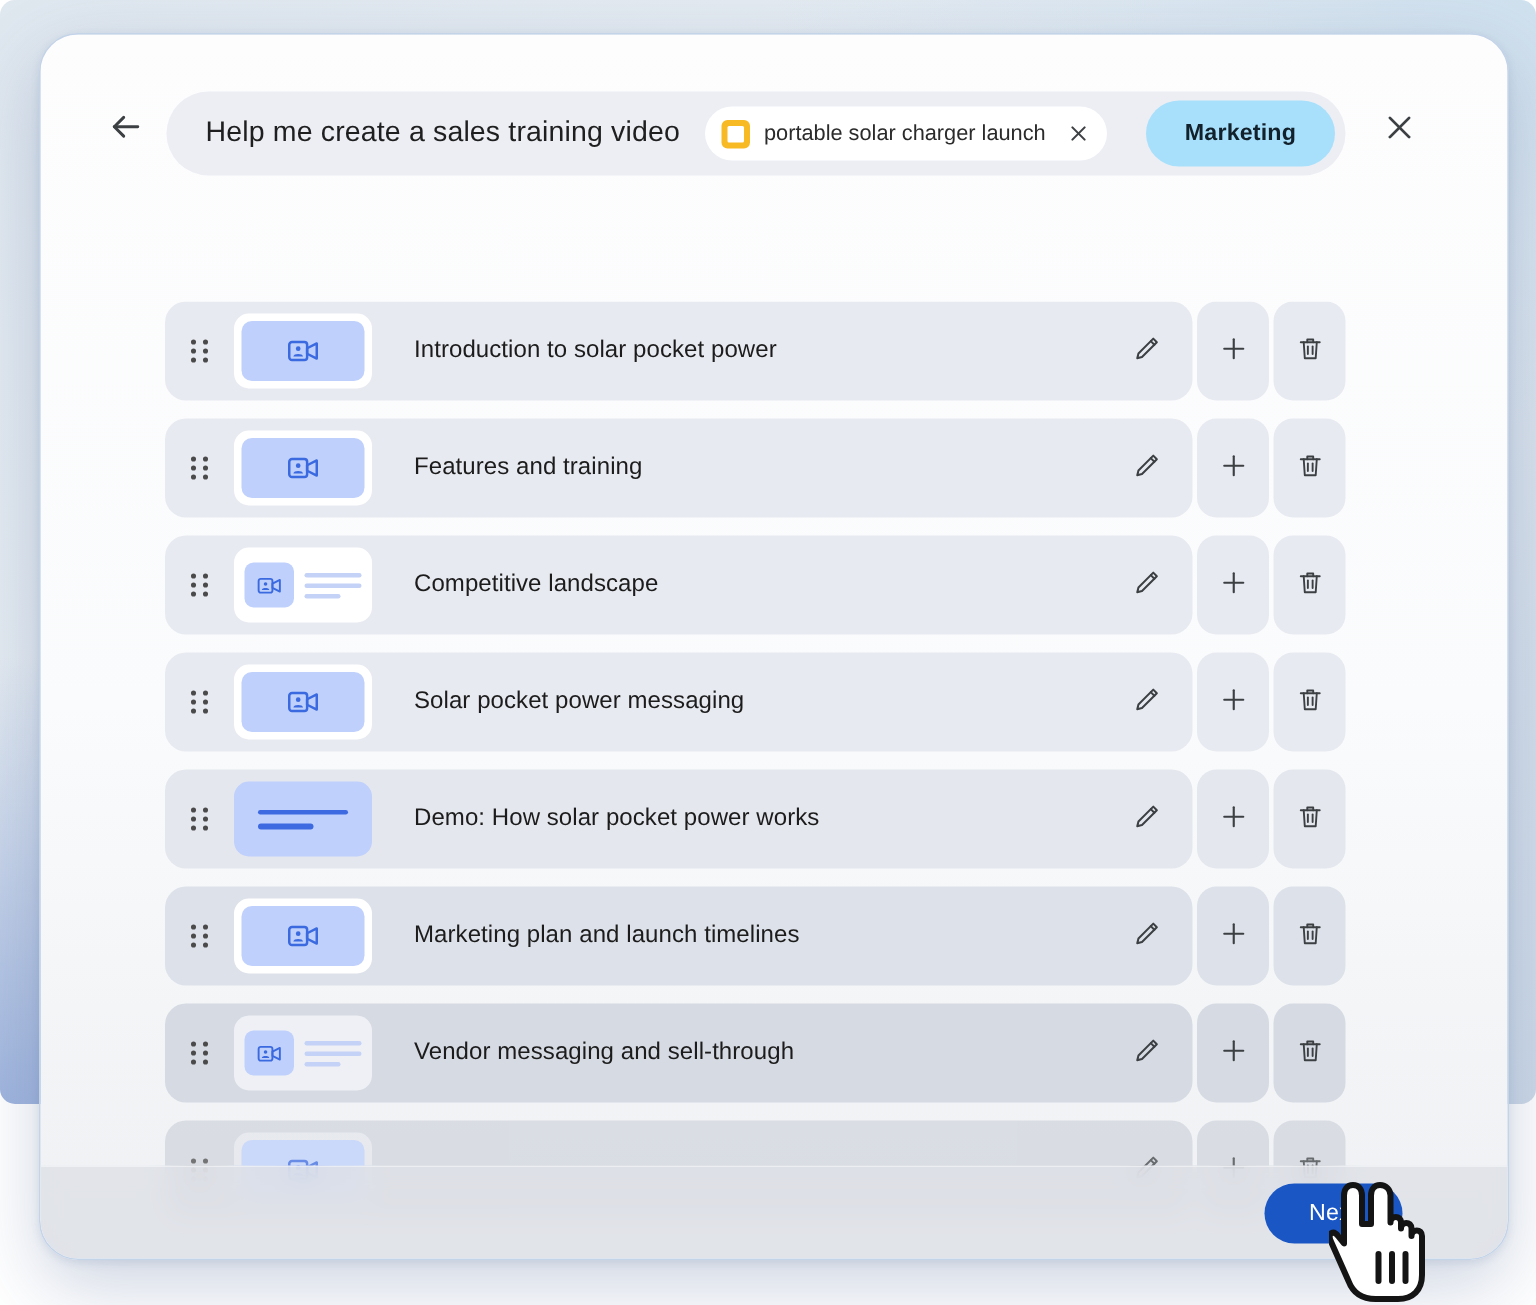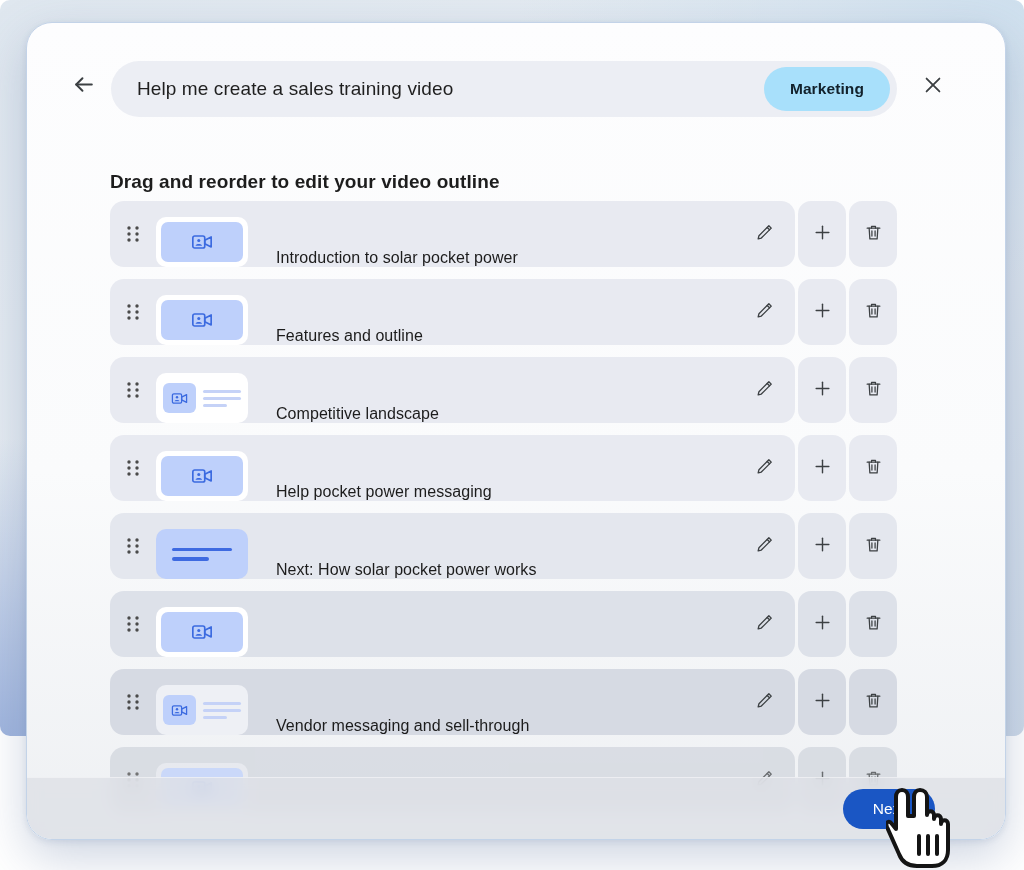--- a/index.html
+++ b/index.html
@@ -169,21 +169,21 @@
     align-items: center;
   }
 
   .row-main {
     position: relative;
     width: 690px;
     height: 66px;
     border-radius: 14px;
     background: #e8eaf1;
     display: flex;
-    align-items: flex-end;
+    align-items: center;
     cursor: grab;
   }
 
   .drag-handle {
     width: 46px;
     height: 66px;
     display: flex;
     align-items: center;
     justify-content: center;
     cursor: grab;
@@ -330,35 +330,44 @@
           <svg width="25" height="25" viewBox="0 0 24 24" fill="none" stroke="#3c4043" stroke-width="1.9" stroke-linecap="round" stroke-linejoin="round">
             <line x1="20" y1="12" x2="5" y2="12"></line>
             <polyline points="11,18 5,12 11,6"></polyline>
           </svg>
         </span>
       </button>
 
       <div id="prompt-pill">
         <span id="prompt-text">Help me create a sales training video</span>
 
+        <div id="attach-chip">
+          <span id="chip-icon"></span>
+          <span id="chip-label">portable solar charger launch</span>
+          <span class="chip-x">
+            <svg width="14" height="14" viewBox="0 0 24 24" fill="none" stroke="#3c4043" stroke-width="2.4" stroke-linecap="round">
+              <line x1="5" y1="5" x2="19" y2="19"></line>
+                <line x1="19" y1="5" x2="5" y2="19"></line>
+            </svg>
+          </span>
+        </div>
 
         <button id="recreate-btn">Marketing</button>
       </div>
 
       <button id="close-btn">
         <span>
           <svg width="22" height="22" viewBox="0 0 24 24" fill="none" stroke="#3c4043" stroke-width="2" stroke-linecap="round">
             <line x1="5" y1="5" x2="19" y2="19"></line>
               <line x1="19" y1="5" x2="5" y2="19"></line>
           </svg>
         </span>
       </button>
     </div>
 
-    <div id="section-title">Drag and reorder to edit your video outline</div>
 
     <div id="outline-list">
         <div class="row">
           <div class="row-main">
             <div class="drag-handle">
               <svg width="12" height="18" viewBox="0 0 12 18">
                 <circle cx="2" cy="3" r="1.7" fill="#4a4a4a"></circle>
                 <circle cx="10" cy="3" r="1.7" fill="#4a4a4a"></circle>
                 <circle cx="2" cy="9" r="1.7" fill="#4a4a4a"></circle>
                 <circle cx="10" cy="9" r="1.7" fill="#4a4a4a"></circle>
@@ -415,21 +424,21 @@
             <div class="thumb video">
               <div class="inner">
                 <svg width="22" height="22" viewBox="0 0 24 24" fill="none" stroke="#3b6ae0" stroke-width="1.8" stroke-linejoin="round">
                   <rect x="2" y="5.5" width="13" height="13" rx="2"></rect>
                   <path d="M15 10 L22 6.5 L22 17.5 L15 14 Z"></path>
                   <circle cx="8.5" cy="10.3" r="1.7" fill="#3b6ae0" stroke="none"></circle>
                   <path d="M5 16 C5 13.6 12 13.6 12 16 Z" fill="#3b6ae0" stroke="none"></path>
                 </svg>
               </div>
             </div>
-            <span class="row-title">Features and outline</span>
+            <span class="row-title">Features and training</span>
             <button class="edit-btn">
               <span><svg width="19" height="19" viewBox="0 0 24 24" fill="none" stroke="#3c4043" stroke-width="1.7" stroke-linejoin="round" stroke-linecap="round">
                   <path d="M17.5 3.5 L20.5 6.5 L8 19 L4 20 L5 16 Z"></path>
                   <line x1="15.4" y1="5.6" x2="18.4" y2="8.6"></line>
                 </svg></span>
             </button>
           </div>
           <button class="side-btn">
             <span><svg width="19" height="19" viewBox="0 0 24 24" stroke="#3c4043" stroke-width="1.8" stroke-linecap="round">
                 <line x1="12" y1="4" x2="12" y2="20"></line>
@@ -512,21 +521,21 @@
             <div class="thumb video">
               <div class="inner">
                 <svg width="22" height="22" viewBox="0 0 24 24" fill="none" stroke="#3b6ae0" stroke-width="1.8" stroke-linejoin="round">
                   <rect x="2" y="5.5" width="13" height="13" rx="2"></rect>
                   <path d="M15 10 L22 6.5 L22 17.5 L15 14 Z"></path>
                   <circle cx="8.5" cy="10.3" r="1.7" fill="#3b6ae0" stroke="none"></circle>
                   <path d="M5 16 C5 13.6 12 13.6 12 16 Z" fill="#3b6ae0" stroke="none"></path>
                 </svg>
               </div>
             </div>
-            <span class="row-title">Help pocket power messaging</span>
+            <span class="row-title">Solar pocket power messaging</span>
             <button class="edit-btn">
               <span><svg width="19" height="19" viewBox="0 0 24 24" fill="none" stroke="#3c4043" stroke-width="1.7" stroke-linejoin="round" stroke-linecap="round">
                   <path d="M17.5 3.5 L20.5 6.5 L8 19 L4 20 L5 16 Z"></path>
                   <line x1="15.4" y1="5.6" x2="18.4" y2="8.6"></line>
                 </svg></span>
             </button>
           </div>
           <button class="side-btn">
             <span><svg width="19" height="19" viewBox="0 0 24 24" stroke="#3c4043" stroke-width="1.8" stroke-linecap="round">
                 <line x1="12" y1="4" x2="12" y2="20"></line>
@@ -552,21 +561,21 @@
                 <circle cx="2" cy="9" r="1.7" fill="#4a4a4a"></circle>
                 <circle cx="10" cy="9" r="1.7" fill="#4a4a4a"></circle>
                 <circle cx="2" cy="15" r="1.7" fill="#4a4a4a"></circle>
                 <circle cx="10" cy="15" r="1.7" fill="#4a4a4a"></circle>
               </svg>
             </div>
             <div class="thumb text">
               <i></i>
               <i></i>
             </div>
-            <span class="row-title">Next: How solar pocket power works</span>
+            <span class="row-title">Demo: How solar pocket power works</span>
             <button class="edit-btn">
               <span><svg width="19" height="19" viewBox="0 0 24 24" fill="none" stroke="#3c4043" stroke-width="1.7" stroke-linejoin="round" stroke-linecap="round">
                   <path d="M17.5 3.5 L20.5 6.5 L8 19 L4 20 L5 16 Z"></path>
                   <line x1="15.4" y1="5.6" x2="18.4" y2="8.6"></line>
                 </svg></span>
             </button>
           </div>
           <button class="side-btn">
             <span><svg width="19" height="19" viewBox="0 0 24 24" stroke="#3c4043" stroke-width="1.8" stroke-linecap="round">
                 <line x1="12" y1="4" x2="12" y2="20"></line>
@@ -598,20 +607,21 @@
             <div class="thumb video">
               <div class="inner">
                 <svg width="22" height="22" viewBox="0 0 24 24" fill="none" stroke="#3b6ae0" stroke-width="1.8" stroke-linejoin="round">
                   <rect x="2" y="5.5" width="13" height="13" rx="2"></rect>
                   <path d="M15 10 L22 6.5 L22 17.5 L15 14 Z"></path>
                   <circle cx="8.5" cy="10.3" r="1.7" fill="#3b6ae0" stroke="none"></circle>
                   <path d="M5 16 C5 13.6 12 13.6 12 16 Z" fill="#3b6ae0" stroke="none"></path>
                 </svg>
               </div>
             </div>
+            <span class="row-title">Marketing plan and launch timelines</span>
             <button class="edit-btn">
               <span><svg width="19" height="19" viewBox="0 0 24 24" fill="none" stroke="#3c4043" stroke-width="1.7" stroke-linejoin="round" stroke-linecap="round">
                   <path d="M17.5 3.5 L20.5 6.5 L8 19 L4 20 L5 16 Z"></path>
                   <line x1="15.4" y1="5.6" x2="18.4" y2="8.6"></line>
                 </svg></span>
             </button>
           </div>
           <button class="side-btn">
             <span><svg width="19" height="19" viewBox="0 0 24 24" stroke="#3c4043" stroke-width="1.8" stroke-linecap="round">
                 <line x1="12" y1="4" x2="12" y2="20"></line>

